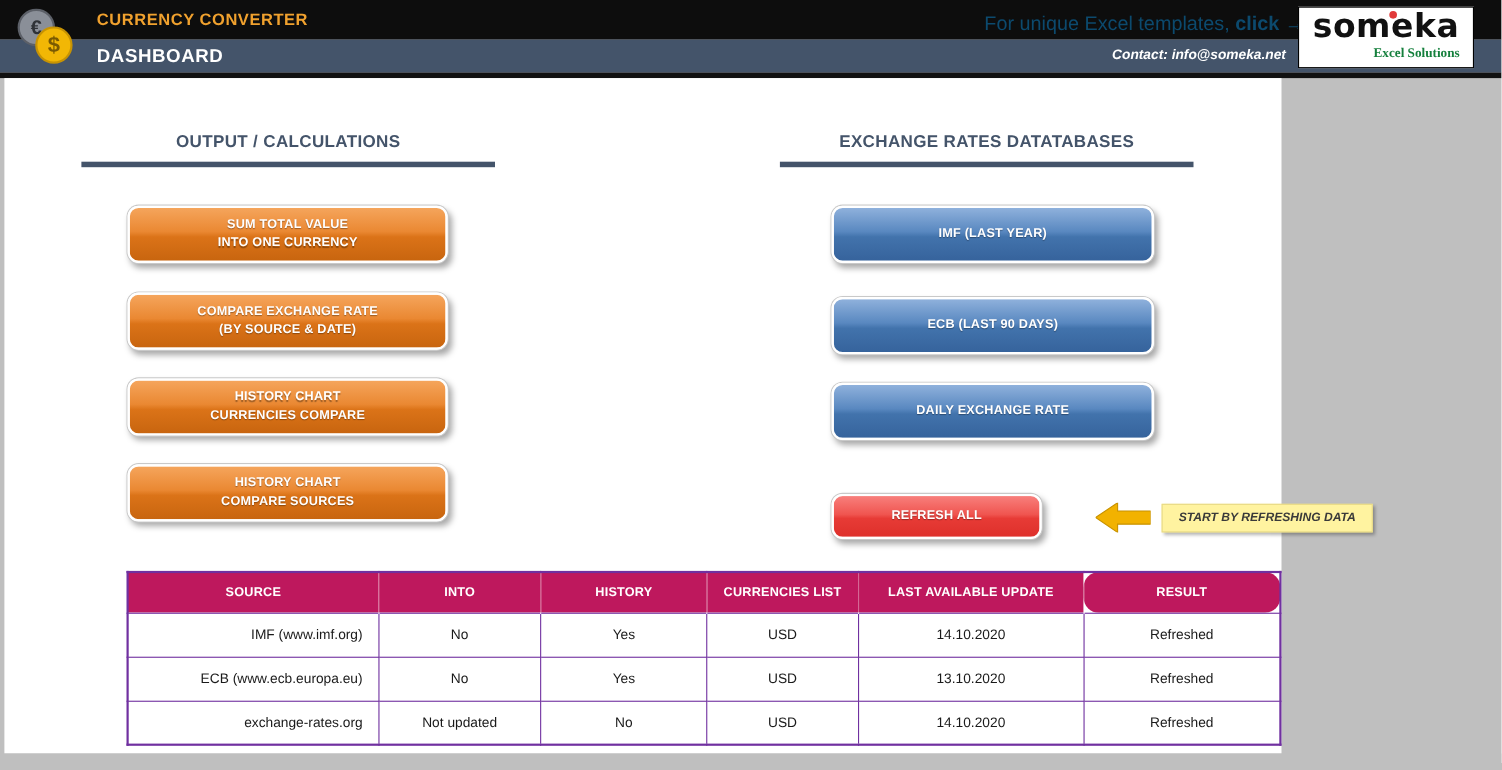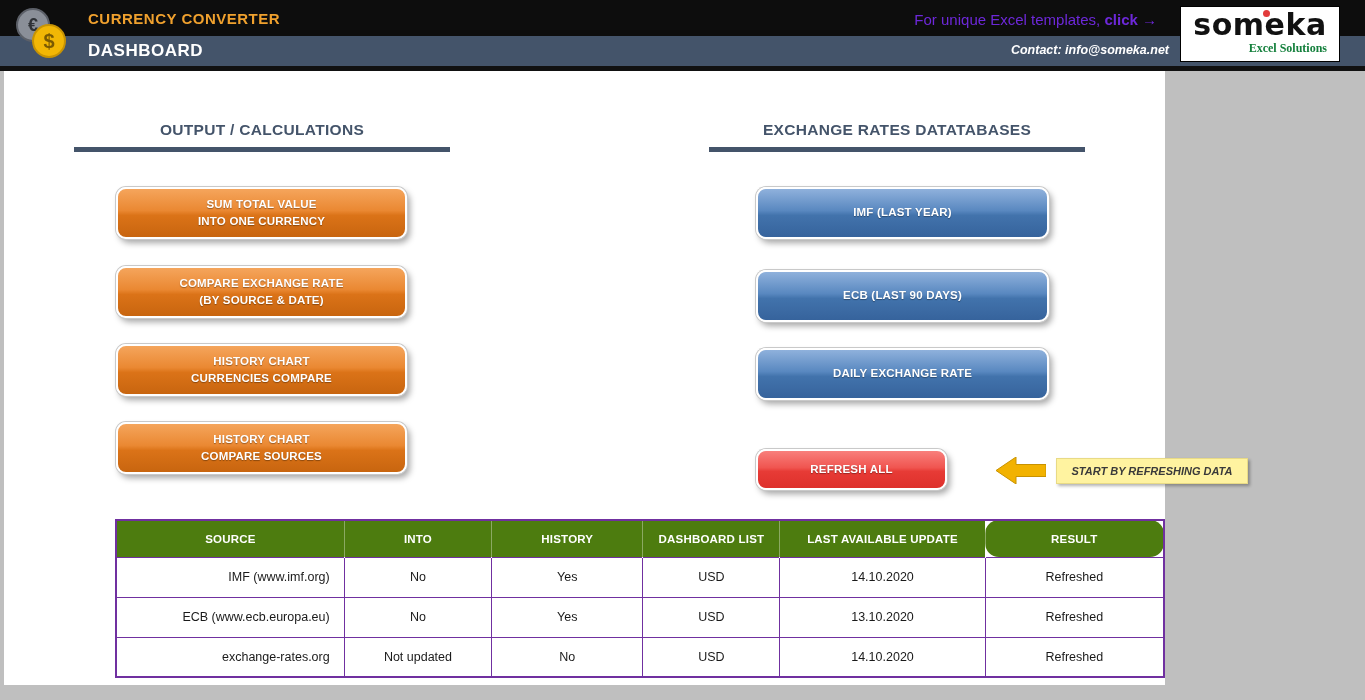--- a/index.html
+++ b/index.html
@@ -25,22 +25,22 @@
   }
   .app-title {
     position: absolute; left: 88px; top: 10px;
     color: #F0A12E; font-size: 15px; font-weight: bold; letter-spacing: 0.5px;
   }
   .dash-title {
     position: absolute; left: 88px; top: 41px;
     color: #FFFFFF; font-size: 17px; font-weight: bold; letter-spacing: 0.5px;
   }
   .promo {
-    position: absolute; right: 208px; top: 11px;
-    color: #6d28d9; font-size: 15px;
+    position: absolute; right: 179px; top: 11px;
+    color: #0c4a6e; font-size: 18px;
   }
   .promo .click { font-weight: bold; }
   .promo .arr { font-weight: bold; }
   .contact {
     position: absolute; right: 196px; top: 43px;
     color: #FFFFFF; font-size: 12.5px; font-style: italic; font-weight: bold;
   }
   
   .coins { position: absolute; left: 16px; top: 6px; width: 62px; height: 56px; }
   .coin {
@@ -128,21 +128,21 @@
     color: #3A3A3A; font-size: 11px; font-weight: bold; font-style: italic;
   }
   
   .rates-table {
     position: absolute; left: 111px; top: 448px;
     border-collapse: collapse;
     border: 2px solid #7030A0;
     table-layout: fixed;
   }
   .rates-table th {
-    background: #4d7c0f; color: #FFFFFF;
+    background: #be185d; color: #FFFFFF;
     font-size: 11.5px; font-weight: bold; letter-spacing: 0.2px;
     height: 37px; text-align: center;
     border-right: 1px solid rgba(255,255,255,0.35);
   }
   .rates-table th:last-child { border-right: none; border-radius: 14px; }
   .rates-table td {
     border: 1px solid #7030A0;
     height: 40px; text-align: center;
     font-size: 12.5px; color: #1A1A1A; background: #FFFFFF;
   }
@@ -223,21 +223,21 @@
         <col style="width:176px">
       <col style="width:152px">
         <col style="width:240px">
         <col style="width:209px">
     </colgroup>
     <thead>
       <tr>
         <th>SOURCE</th>
         <th>INTO</th>
         <th>HISTORY</th>
-        <th>DASHBOARD LIST</th>
+        <th>CURRENCIES LIST</th>
         <th>LAST AVAILABLE UPDATE</th>
         <th>RESULT</th>
       </tr>
     </thead>
     <tbody>
       <tr>
         <td class="src">IMF (www.imf.org)</td>
         <td>No</td>
         <td>Yes</td>
         <td>USD</td>

